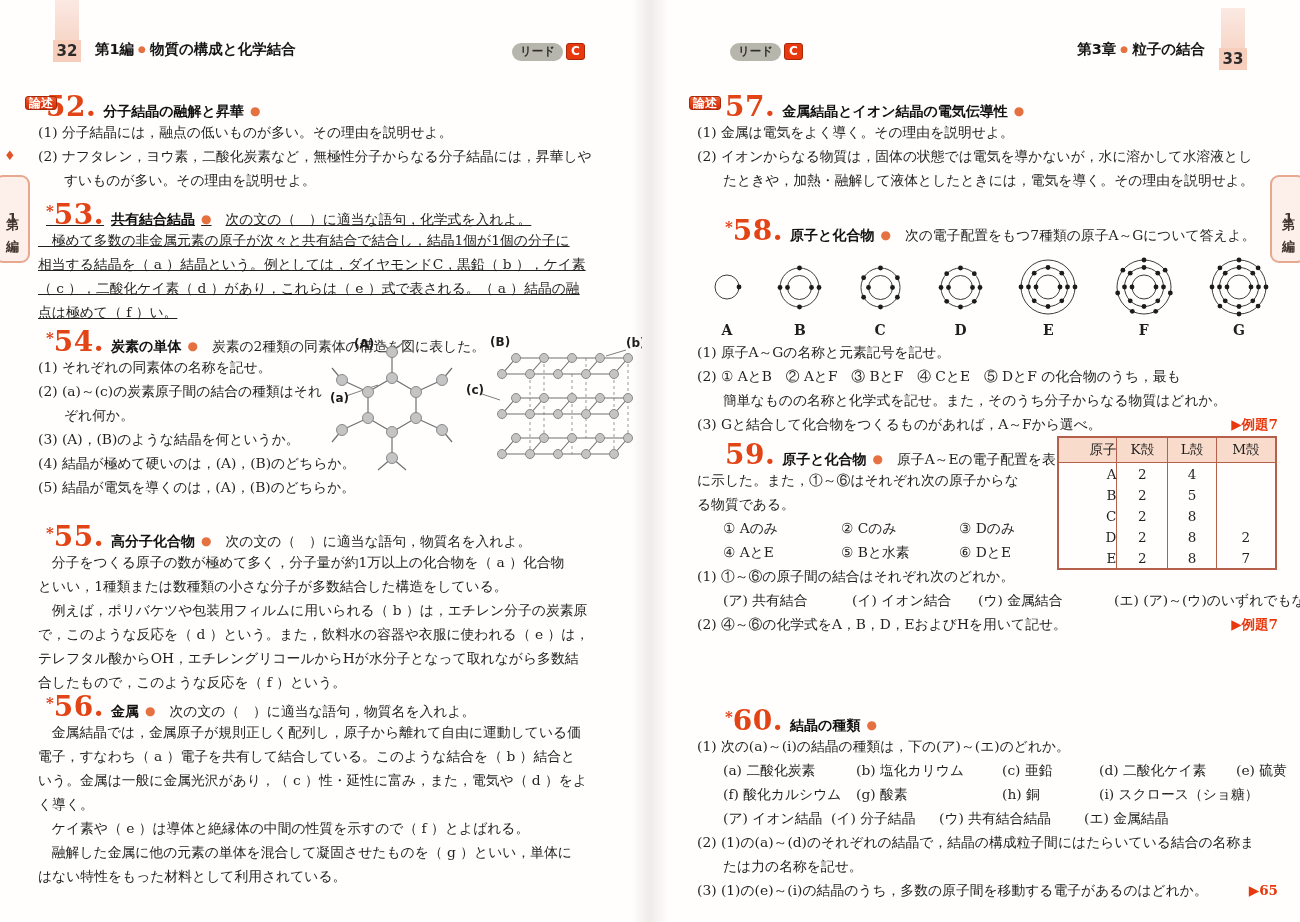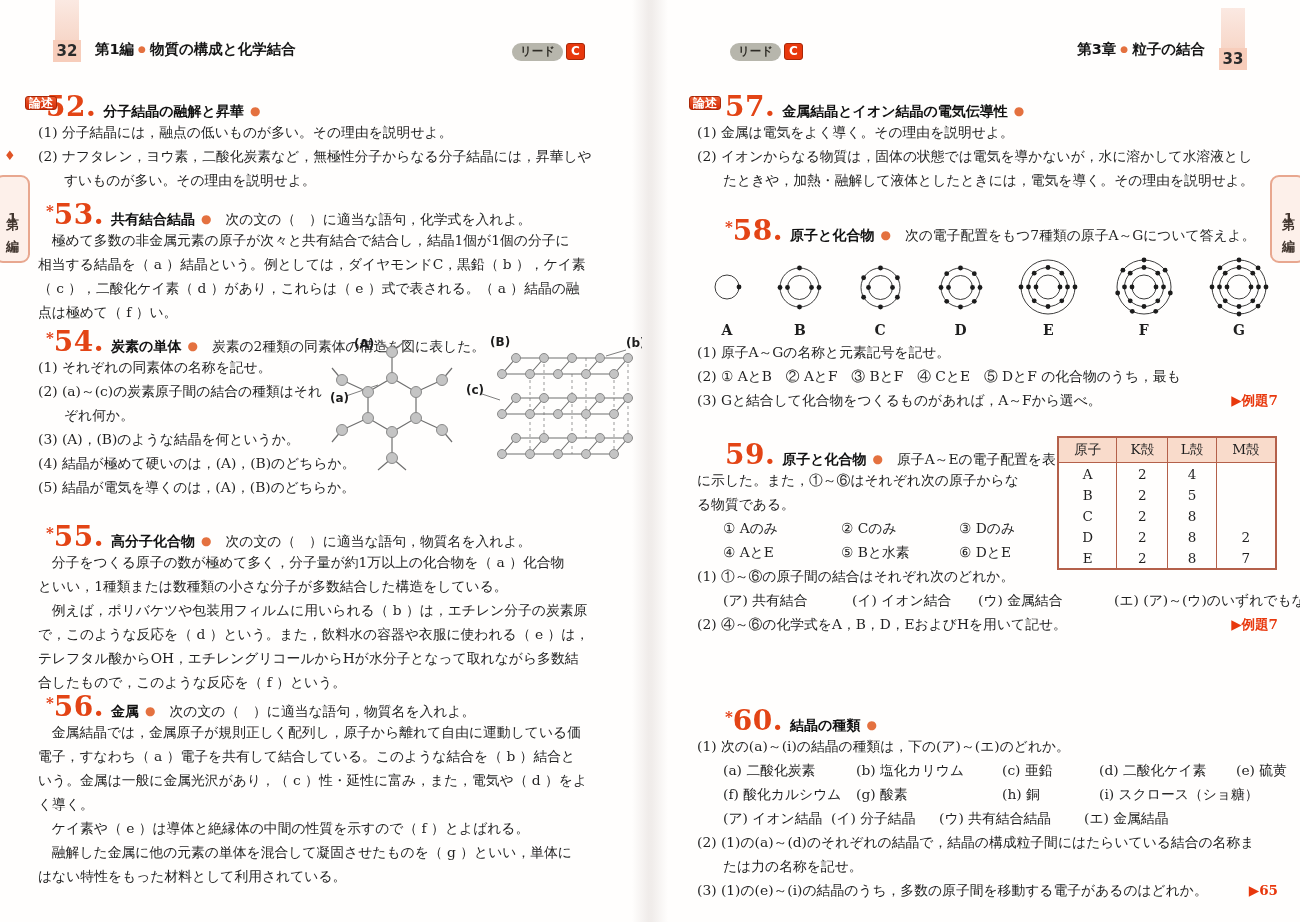--- a/index.html
+++ b/index.html
@@ -64,21 +64,21 @@
   .atoms-row{display:flex;justify-content:space-between;align-items:flex-end;padding:4px 10px 0 14px;height:92px;}
   .atom{display:flex;flex-direction:column;align-items:center;}
   .atom .svgbox{height:66px;display:flex;align-items:center;}
   .atom-label{font-weight:bold;font-size:14px;margin-top:2px;}
 
   
   .t59{position:absolute;top:0;right:3px;width:220px;border-collapse:collapse;border:2px solid #b4604a;}
   .t59 th{background:#f9dbcb;border-bottom:1px solid #b4604a;border-left:1px solid #b4604a;
           font-weight:normal;font-size:13.5px;height:24px;padding:0;text-align:center;}
   .t59 td{border-left:1px solid #b4604a;font-size:13.5px;height:21px;padding:0;text-align:center;}
-  .t59 th:first-child,.t59 td:first-child{border-left:none;}
+  .t59 th:first-child,.t59 td:first-child{border-left:none;text-align:right;}
 
   
   .fig54{position:absolute;left:330px;top:334px;}
   .flab{font-family:"DejaVu Sans","Liberation Sans",sans-serif;font-weight:bold;font-size:12px;fill:#1c1c1c;}
 </style>
 </head>
 <body>
 
 <div class="spread">
   <div class="gutter"></div>
@@ -99,21 +99,21 @@
       <div class="phead">
         <span class="pbadge">論述</span><span class="pstar"></span><span class="pnum">52.</span><span class="ptitle">分子結晶の融解と昇華</span><span class="pdot">●</span>
       </div>
       <div class="pbody">
         <div class="bl">(1) 分子結晶には，融点の低いものが多い。その理由を説明せよ。</div>
         <div class="bl"><span class="diamond">♦</span><span>(2) ナフタレン，ヨウ素，二酸化炭素など，無極性分子からなる分子結晶には，昇華しや</span></div>
         <div class="bl ind">すいものが多い。その理由を説明せよ。</div>
       </div>
     </div>
 
-    <div class="prob" style="top:196px;">
+    <div class="prob" style="top:196px;text-decoration:underline;">
       <div class="phead">
         <span class="pstar">*</span><span class="pnum">53.</span><span class="ptitle">共有結合結晶</span><span class="pdot">●</span><span class="pintro">次の文の（　）に適当な語句，化学式を入れよ。</span>
       </div>
       <div class="pbody">
         <div class="bl">　極めて多数の非金属元素の原子が次々と共有結合で結合し，結晶1個が1個の分子に</div>
         <div class="bl">相当する結晶を（ a ）結晶という。例としては，ダイヤモンドC，黒鉛（ b ），ケイ素</div>
         <div class="bl">（ c ），二酸化ケイ素（ d ）があり，これらは（ e ）式で表される。（ a ）結晶の融</div>
         <div class="bl">点は極めて（ f ）い。</div>
       </div>
     </div>
@@ -397,20 +397,21 @@
                 <circle cx="4" cy="31.000000000000004" r="2.4" fill="#1c1c1c"></circle>
                 <circle cx="11.908116907963212" cy="11.908116907963219" r="2.4" fill="#1c1c1c"></circle>
               </svg>
             </div>
             <div class="atom-label">G</div>
           </div>
         </div>
       <div class="pbody">
         <div class="bl">(1) 原子A～Gの名称と元素記号を記せ。</div>
         <div class="bl">(2) ① AとB　② AとF　③ BとF　④ CとE　⑤ DとF の化合物のうち，最も</div>
+        <div class="bl ind">簡単なものの名称と化学式を記せ。また，そのうち分子からなる物質はどれか。</div>
         <div class="bl"><span>(3) Gと結合して化合物をつくるものがあれば，A～Fから選べ。</span><span class="ref">▶例題7</span></div>
       </div>
     </div>
 
     <div class="prob" style="top:436px;">
       <table class="t59">
         <thead>
             <tr id="t59-head">
               <th>原子</th>
               <th>K殻</th>

